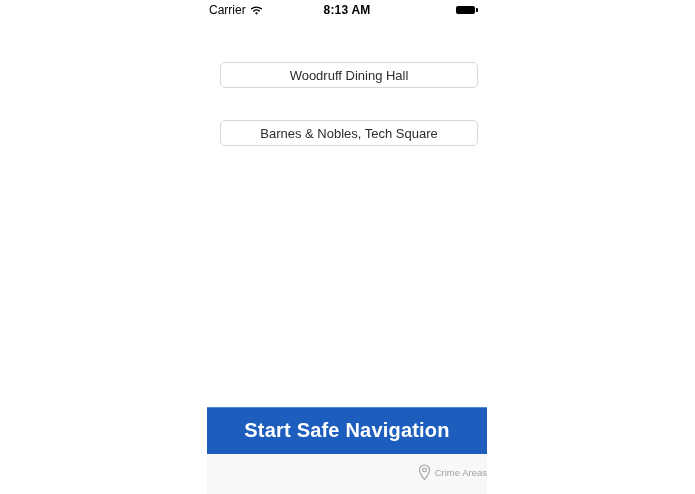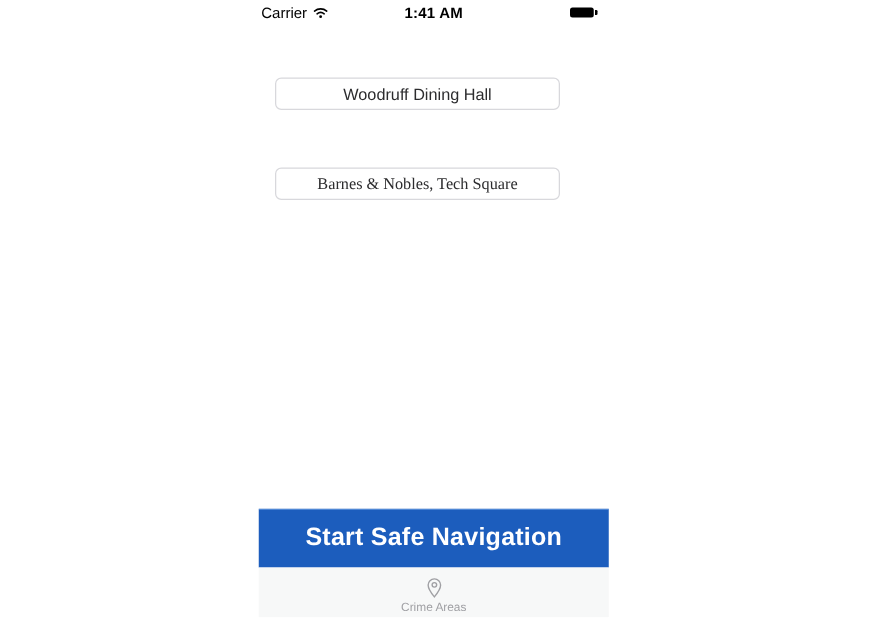--- a/index.html
+++ b/index.html
@@ -57,34 +57,34 @@
     width: 2px; height: 4px;
     background: #000;
     border-radius: 0 1px 1px 0;
     margin-left: 1px;
   }
 
   
   .field {
     position: absolute;
     left: 13px;
-    width: 228px;
+    width: 258px;
     height: 26px;
     background: #ffffff;
     border: 1px solid var(--field_border, #d8d8dc);
     border-radius: 5px;
     text-align: center;
     font-size: 13px;
     font-family: "Liberation Sans", "DejaVu Sans", sans-serif;
     color: var(--field_text, #2c2c2e);
     outline: none;
     padding: 0 6px;
   }
   .field-origin { top: 62px; }
-  .field-destination { top: 134px; font-family: Liberation Serif, serif; }
+  .field-destination { top: 120px; }
 
   
   .primary-btn {
     position: absolute;
     top: 407px;
     left: 0;
     width: 280px;
     height: 47px;
     border: none;
     background: var(--button_blue, #1c5dbd);
@@ -103,21 +103,20 @@
     top: 454px;
     left: 0;
     width: 280px;
     height: 40px;
     background: var(--tabbar_bg, #f7f8f8);
     display: flex;
   }
   .tab {
     flex: 1;
     display: flex;
-    flex-direction: column;
     align-items: center;
     justify-content: flex-end;
     padding-bottom: 3px;
     gap: 1px;
     cursor: pointer;
     color: var(--tab_inactive_gray, #a0a0a4);
   }
   .tab .tab-label {
     font-size: 9.5px;
     line-height: 1;
@@ -134,21 +133,21 @@
 
     <div class="status-bar">
       <div class="sb-left">
         <span>Carrier</span>
         <svg class="wifi" viewBox="0 0 16 12" width="13" height="10" fill="none" aria-hidden="true">
           <path d="M2 4.6a9.2 9.2 0 0 1 12 0" stroke="#000" stroke-width="1.6" stroke-linecap="round"></path>
           <path d="M4.5 7.3a5.6 5.6 0 0 1 7 0" stroke="#000" stroke-width="1.6" stroke-linecap="round"></path>
           <circle cx="8" cy="10.1" r="1.4" fill="#000"></circle>
         </svg>
       </div>
-      <div class="sb-time">1:41 AM</div>
+      <div class="sb-time">8:13 AM</div>
       <div class="sb-right">
         <span class="battery">
           <span class="battery-body"></span>
             <span class="battery-nub"></span>
         </span>
       </div>
     </div>
 
     <input class="field field-origin" type="text" value="Woodruff Dining Hall" style="">
 

